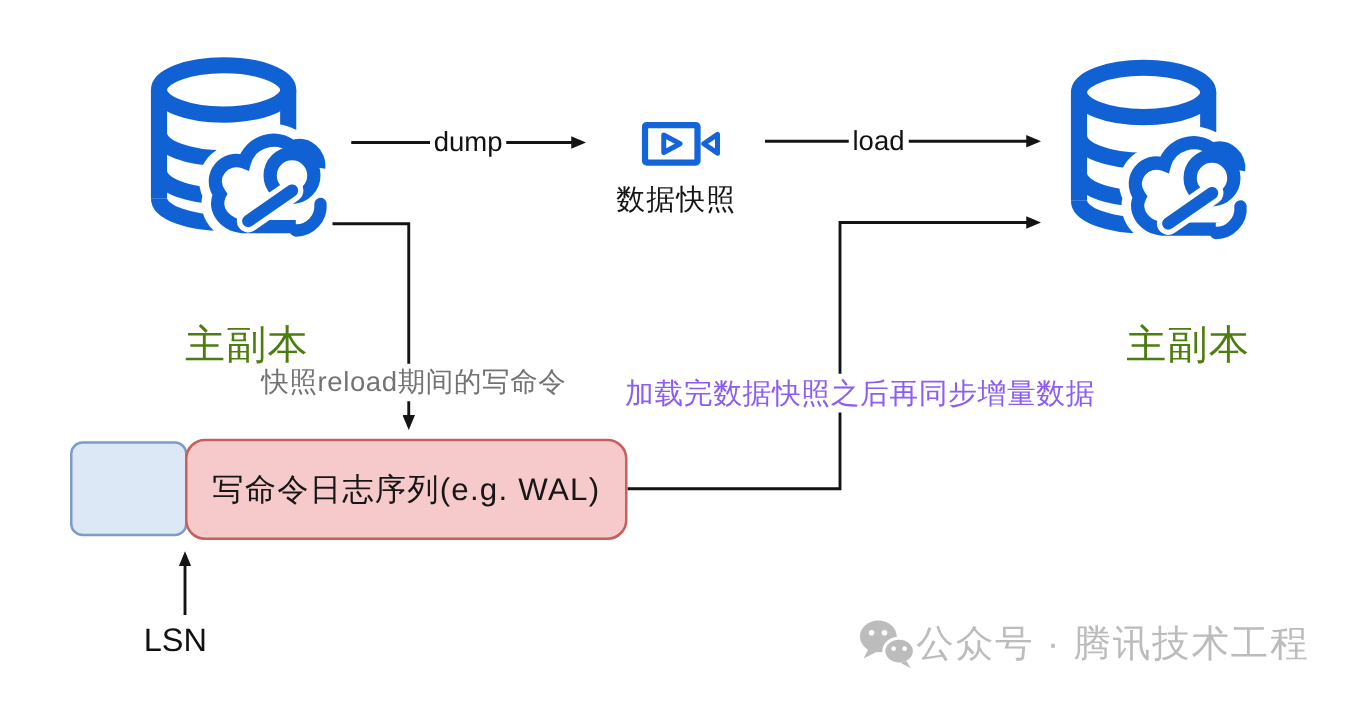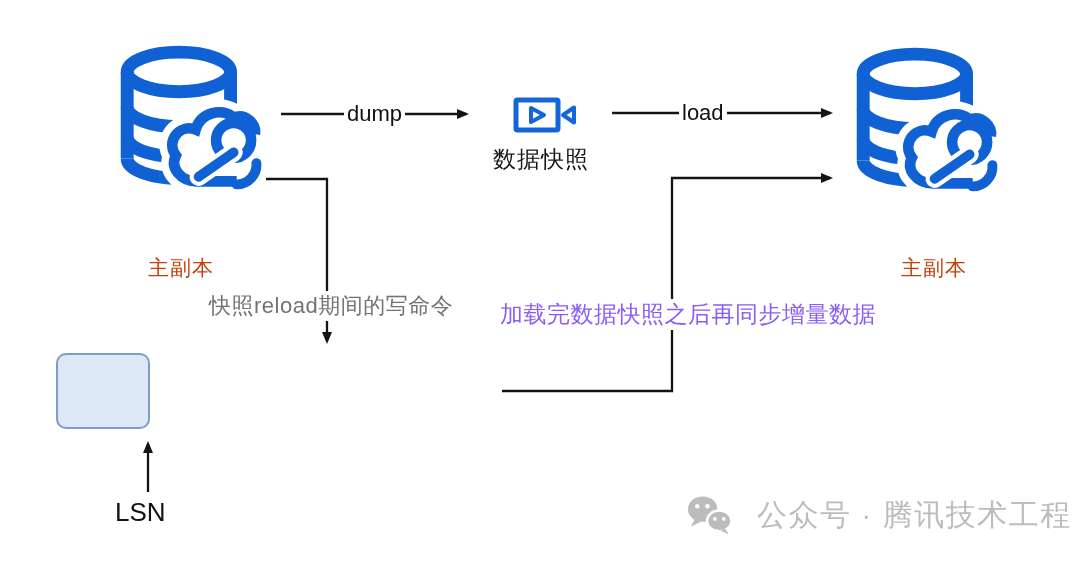--- a/index.html
+++ b/index.html
@@ -4,39 +4,39 @@
 <style>
   html,body{margin:0;padding:0;background:#ffffff;}
   .canvas{
     position:relative;width:1080px;height:562px;background:#ffffff;overflow:hidden;
     font-family:"Liberation Sans","DejaVu Sans",sans-serif;color:#141414;
   }
   .abs{position:absolute;}
   svg{display:block;}
   .lines-layer{position:absolute;left:0;top:0;width:1080px;height:562px;}
   .lbl{position:absolute;white-space:nowrap;}
-  .cjk-label{font-size:21px;color:#c2410c;letter-spacing:1px;text-align:center;}
+  .cjk-label{font-size:32px;color:#4d7c0f;letter-spacing:1px;text-align:center;}
   .arrow-label{font-size:22px;color:#111;background:#fff;padding:0 3px;line-height:1.1;text-align:center;}
   .mid-note{font-size:22px;color:#737373;background:#fff;padding:0 2px;letter-spacing:0.5px;}
   .red-note{font-size:23px;color:#8b5cf6;background:#fff;padding:0 2px;letter-spacing:0.5px;}
   .snapshot-label{font-size:23px;color:#161616;letter-spacing:1px;font-family:Liberation Mono, monospace;}
   .lsn-label{font-size:26px;color:#111;text-align:right;}
   .wal-box{
     position:absolute;left:148px;top:351px;width:354px;height:81px;
     background:#f6caca;border:2.5px solid #c75f5f;border-radius:16px;
     display:flex;align-items:center;justify-content:center;box-sizing:border-box;
     font-size:25px;color:#161616;letter-spacing:1px;z-index:3;
   }
   .lsn-box{
     position:absolute;left:56px;top:353px;width:94px;height:76px;
     background:#dce8f6;border:2px solid #7e9cc9;border-radius:10px;
     box-sizing:border-box;z-index:2;
   }
   .watermark{
-    position:absolute;left:686px;top:494px;display:flex;align-items:center;gap:24px;
+    position:absolute;left:686px;top:494px;display:flex;align-items:center;gap:0;
     color:#bcbcbc;z-index:4;
   }
   .watermark-text{font-size:30px;letter-spacing:1.5px;color:#bcbcbc;}
 </style>
 </head>
 <body>
 
 <div class="canvas">
 
   <svg class="lines-layer" viewBox="0 0 1080 562">
@@ -105,20 +105,23 @@
 
   <div class="lbl arrow-label" style="left:344px;top:102px;">dump</div>
   <div class="lbl arrow-label" style="left:679px;top:101px;">load</div>
 
   <div class="lbl snapshot-label" style="left:493px;top:144px;">数据快照</div>
 
   <div class="lbl mid-note" style="left:207px;top:291px;">快照reload期间的写命令</div>
   <div class="lbl red-note" style="left:498px;top:299px;">加载完数据快照之后再同步增量数据</div>
 
   <div class="lsn-box"></div>
+  <div class="wal-box">
+    <span>写命令日志序列(e.g. WAL)</span>
+  </div>
 
   <div class="lbl lsn-label" style="left:115px;top:497px;">LSN</div>
 
   <div class="watermark">
     <svg width="47" height="42" viewBox="0 0 48 42">
       <ellipse cx="17" cy="15" rx="15" ry="13" fill="#bcbcbc"></ellipse>
       <path d="M9 25 L5 33 L15 28 Z" fill="#bcbcbc"></path>
       <circle cx="11.5" cy="12" r="2.3" fill="#ffffff"></circle>
       <circle cx="22" cy="12" r="2.3" fill="#ffffff"></circle>
       <ellipse cx="34" cy="27" rx="12.5" ry="10.5" fill="#bcbcbc" stroke="#ffffff" stroke-width="2.5"></ellipse>

